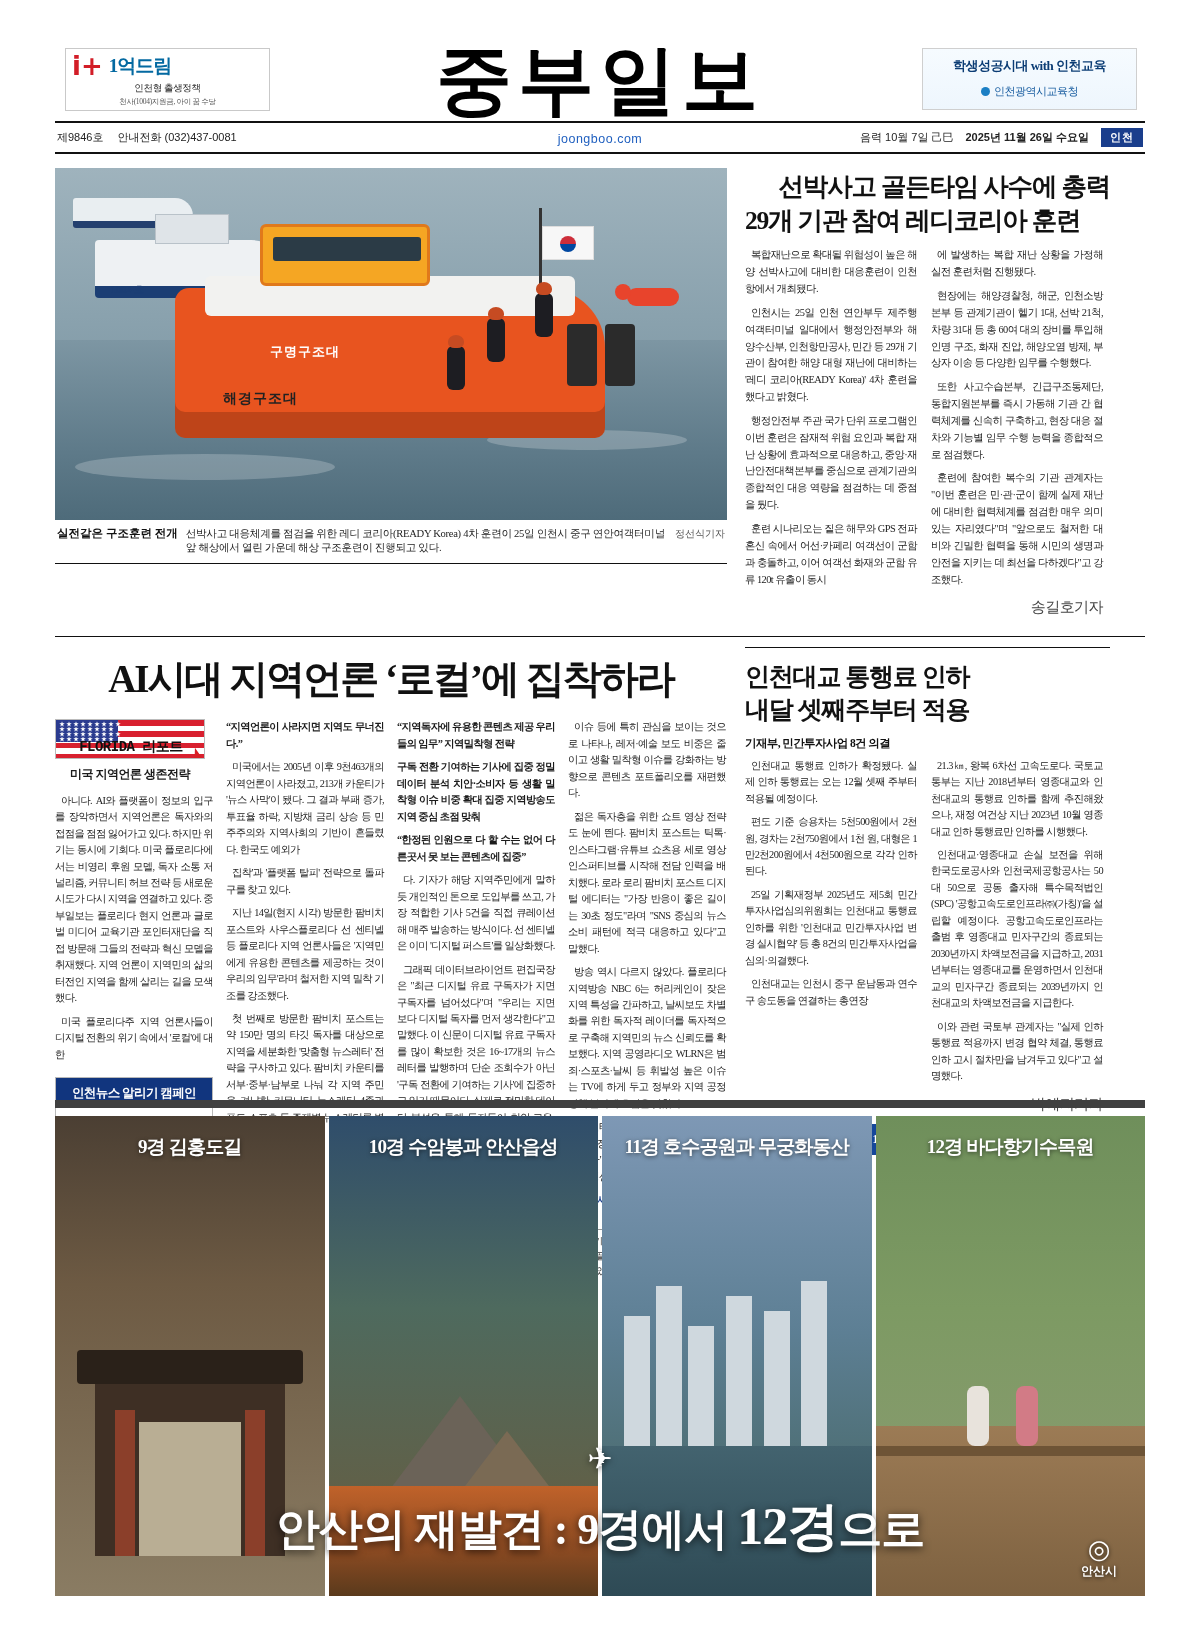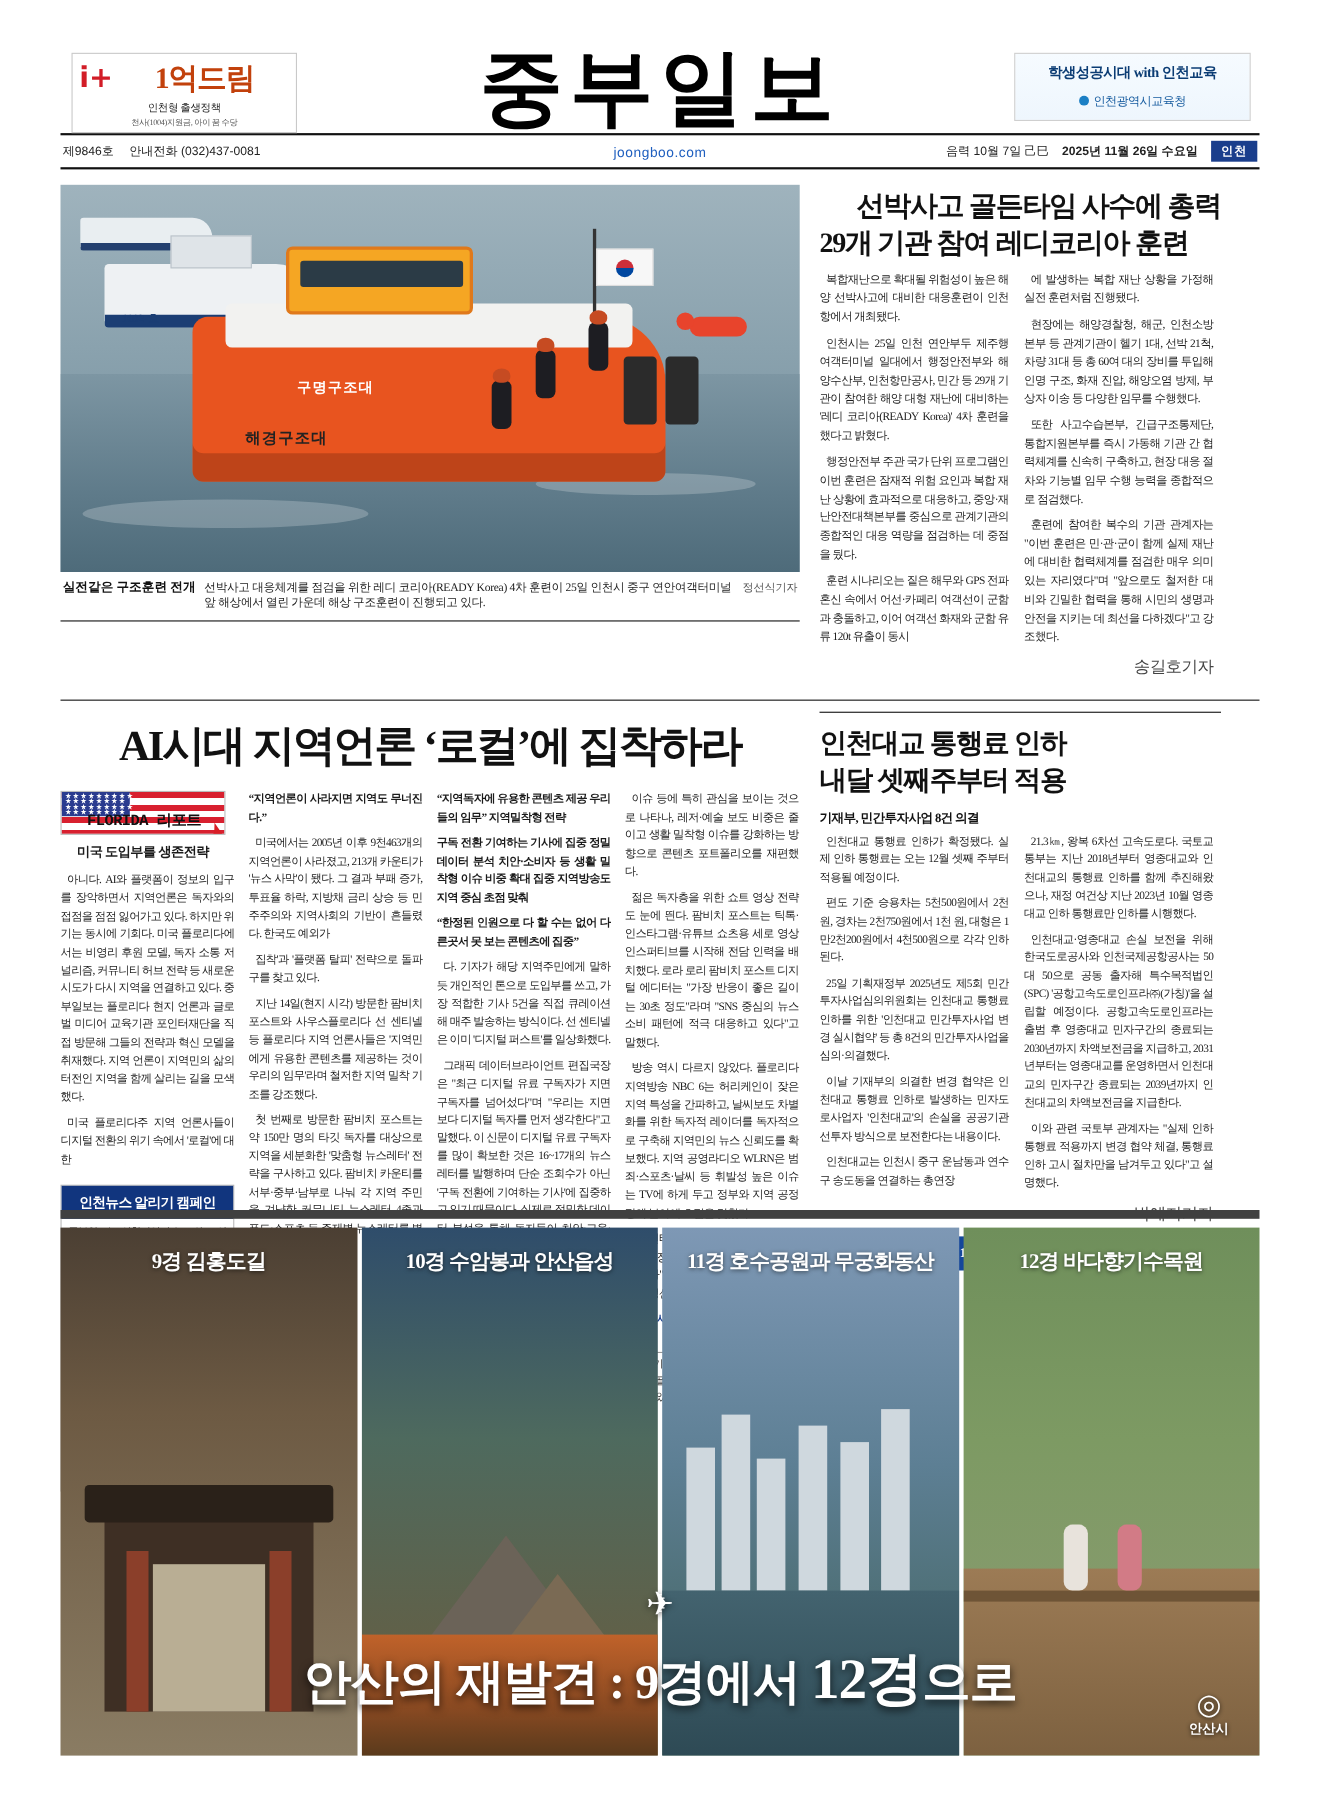--- a/index.html
+++ b/index.html
@@ -17,21 +17,21 @@
   
   .masthead { position: relative; height: 115px; padding-top: 42px; }
   .mh-left {
     position: absolute; left: 10px; top: 48px; width: 205px;
   }
   .mh-left .promo-box {
     border: 1px solid #c9c9c9; padding: 4px 6px 3px 6px; background: #fff;
   }
   .promo-top { display: flex; align-items: center; gap: 6px; }
   .promo-mark { color: #d21d27; font-size: 26px; font-weight: bold; line-height: 1; font-family: "DejaVu Sans", sans-serif;}
-  .promo-word { font-size: 27px; font-weight: bold; letter-spacing: -1px; color: #c2410c; margin-left: 32px; }
+  .promo-word { font-size: 19px; font-weight: bold; letter-spacing: -1px; color: #0369a1; }
   .promo-sub { font-size: 9.5px; text-align: center; margin-top: 3px; color: #222; letter-spacing: -0.3px;}
   .promo-sub2 { font-size: 7.5px; text-align: center; color: #555; margin-top: 2px; letter-spacing: -0.3px;}
   .mh-center { text-align: center; }
   .mh-title {
     font-size: 76px; font-weight: bold; letter-spacing: 6px;
     font-family: "Liberation Serif", "DejaVu Serif", serif;
     line-height: 1; margin: 0; color: #000;
   }
   .mh-url { color: #1f5fbf; font-size: 12.5px; margin-top: 14px; letter-spacing: 0.5px; font-family: "Liberation Sans", sans-serif;}
   .mh-right {
@@ -328,21 +328,21 @@
       <div class="feature-body">
         <div class="fcol">
           <div class="flag-badge">
             <div class="flag-img">
               <div class="canton">
                 <div class="stars">★★★★★★★★★<br>★★★★★★★★<br>★★★★★★★★★<br>★★★★★★★★</div>
               </div>
               <div class="flag-text">FLORIDA 리포트</div>
               <span class="arrow-mark">➤</span>
             </div>
-            <div class="flag-cap">미국 도입부를 생존전략</div>
+            <div class="flag-cap">미국 지역언론 생존전략</div>
           </div>
           <p>아니다. AI와 플랫폼이 정보의 입구를 장악하면서 지역언론은 독자와의 접점을 점점 잃어가고 있다. 하지만 위기는 동시에 기회다. 미국 플로리다에서는 비영리 후원 모델, 독자 소통 저널리즘, 커뮤니티 허브 전략 등 새로운 시도가 다시 지역을 연결하고 있다. 중부일보는 플로리다 현지 언론과 글로벌 미디어 교육기관 포인터재단을 직접 방문해 그들의 전략과 혁신 모델을 취재했다. 지역 언론이 지역민의 삶의 터전인 지역을 함께 살리는 길을 모색했다.</p>
           <p>미국 플로리다주 지역 언론사들이 디지털 전환의 위기 속에서 '로컬'에 대한</p>
 
           <div class="promo-box2">
             <div class="promo-hd">인천뉴스 알리기 캠페인</div>
             <div class="promo-txt">중부일보는 인천지역의 뉴스와 소식이 시민들에게 더 많이 전달될 수 있도록 '우리 함께 알아요! 인천지역 뉴스' 캠페인을 전개합니다.</div>
             <div class="promo-li">
               <span class="h">캠페인 대상</span><br>
               <span>인천시민, 인천에 관심 있는 모든 국민</span>
@@ -393,21 +393,20 @@
 
     <div class="news2">
       <div class="hl2-1">인천대교 통행료 인하</div>
       <div class="hl2-2">내달 셋째주부터 적용</div>
       <div class="sub-kicker">기재부, 민간투자사업 8건 의결</div>
       <div class="news2-body">
         <div class="col">
           <p>인천대교 통행료 인하가 확정됐다. 실제 인하 통행료는 오는 12월 셋째 주부터 적용될 예정이다.</p>
           <p>편도 기준 승용차는 5천500원에서 2천 원, 경차는 2천750원에서 1천 원, 대형은 1만2천200원에서 4천500원으로 각각 인하된다.</p>
           <p>25일 기획재정부 2025년도 제5회 민간투자사업심의위원회는 인천대교 통행료 인하를 위한 '인천대교 민간투자사업 변경 실시협약' 등 총 8건의 민간투자사업을 심의·의결했다.</p>
-          <p>이날 기재부의 의결한 변경 협약은 인천대교 통행료 인하로 발생하는 민자도로사업자 '인천대교'의 손실을 공공기관 선투자 방식으로 보전한다는 내용이다.</p>
           <p>인천대교는 인천시 중구 운남동과 연수구 송도동을 연결하는 총연장</p>
         </div>
         <div class="col">
           <p>21.3㎞, 왕복 6차선 고속도로다. 국토교통부는 지난 2018년부터 영종대교와 인천대교의 통행료 인하를 함께 추진해왔으나, 재정 여건상 지난 2023년 10월 영종대교 인하 통행료만 인하를 시행했다.</p>
           <p>인천대교·영종대교 손실 보전을 위해 한국도로공사와 인천국제공항공사는 50대 50으로 공동 출자해 특수목적법인(SPC) '공항고속도로인프라㈜(가칭)'을 설립할 예정이다. 공항고속도로인프라는 출범 후 영종대교 민자구간의 종료되는 2030년까지 차액보전금을 지급하고, 2031년부터는 영종대교를 운영하면서 인천대교의 민자구간 종료되는 2039년까지 인천대교의 차액보전금을 지급한다.</p>
           <p>이와 관련 국토부 관계자는 "실제 인하 통행료 적용까지 변경 협약 체결, 통행료 인하 고시 절차만을 남겨두고 있다"고 설명했다.</p>
           <div class="byline">박예지기자</div>
         </div>
       </div>
       <div class="bluebar">

